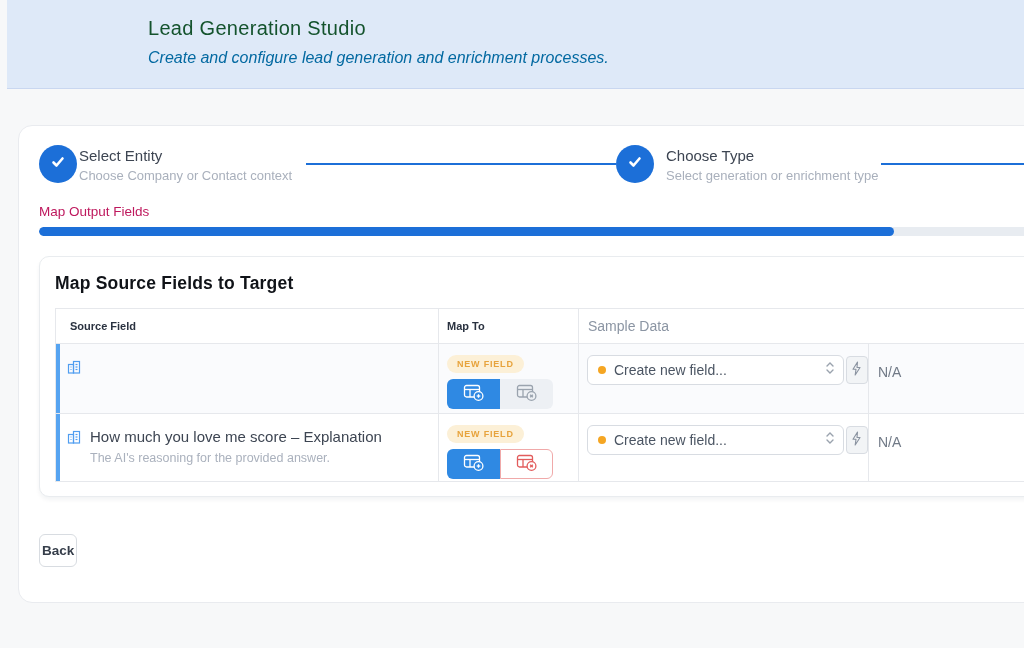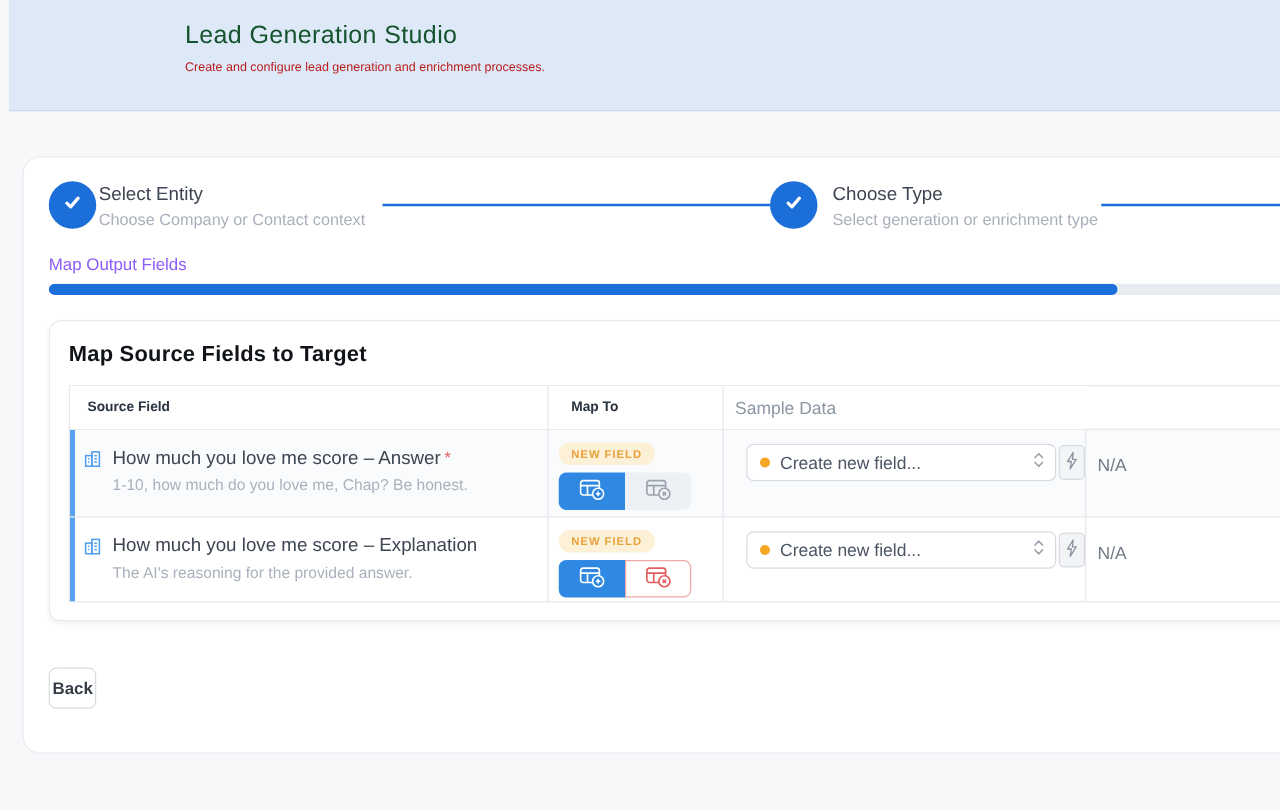--- a/index.html
+++ b/index.html
@@ -10,21 +10,21 @@
     background:#f7f8f9;
     color:#2a3240;
   }
   
   .app-header {
     position:absolute; left:7px; right:0; top:0; height:89px;
     background:#dee9f8; border-bottom:1px solid #c9d7f0;
     padding:17px 0 0 141px;
   }
   .app-title { font-size:20px; font-weight:400; color:#14532d; letter-spacing:0.3px; }
-  .app-subtitle { margin-top:9px; font-size:10px; color:#b91c1c; }
+  .app-subtitle { margin-top:9px; font-size:16px; color:#0369a1;font-style:italic; }
 
   
   .wizard-card {
     position:absolute; left:18px; top:125px; width:1310px; height:478px;
     background:#fff; border:1px solid #e9ebef; border-radius:14px;
   }
   
   .step-circle {
     position:absolute; width:38px; height:38px; border-radius:50%;
     background:#1c6fd8; display:flex; align-items:center; justify-content:center;
@@ -32,21 +32,21 @@
   .step-circle.c1 { left:20px; top:19px; }
   .step-circle.c2 { left:597px; top:19px; }
   .step-text { position:absolute; top:21px; }
   .step-text.t1 { left:60px; }
   .step-text.t2 { left:647px; }
   .step-title { font-size:15px; color:#3d4552; }
   .step-sub { margin-top:4px; font-size:13px; color:#a9b0bc; }
   .connector { position:absolute; height:2px; background:#1c6fd8; top:37px; }
   .connector.line1 { left:287px; width:310px; }
   .connector.line2 { left:862px; width:448px; }
-  .phase-label { position:absolute; left:20px; top:78px; font-size:13.5px; color:#8b5cf6; }
+  .phase-label { position:absolute; left:20px; top:78px; font-size:13.5px; color:#be185d; }
   .progress-track {
     position:absolute; left:20px; top:101px; width:1140px; height:9px;
     background:#e8ecf1; border-radius:5px; overflow:hidden;
   }
   .progress-fill { height:100%; background:#1c6fd8; border-radius:5px; }
 
   
   .mapping-card {
     position:absolute; left:20px; top:130px; width:1272px; height:241px;
     background:#fff; border:1px solid #e9ecef; border-radius:10px;
@@ -57,21 +57,21 @@
 
   .map-table { margin-top:14px; width:1240px; border:1px solid #e6e8ec; background:#fff; }
   .trow, .thead { display:grid; grid-template-columns:382px 140px 290px 426px; }
   .thead > div {
     height:34px; display:flex; align-items:center;
     font-size:11px; font-weight:700; color:#2a3240; background:#fff;
   }
   .thead > div.muted-head { font-weight:400; font-size:14px; color:#8b95a3; }
   .thead > div:nth-child(1) { padding-left:14px; }
   .cell-qa { padding-left:8px; border-left:1px solid #e6e8ec; }
-  .cell-map { padding-left:18px; border-left:1px solid #e6e8ec; }
+  .cell-map { padding-left:8px; border-left:1px solid #e6e8ec; }
   .cell-sample { padding-left:9px; border-left:1px solid #e6e8ec; }
   .trow { border-top:1px solid #e6e8ec; }
   .trow.alt { background:#fafbfd; }
   .trow > div:nth-child(1) { display:flex; align-items:flex-start; }
 
   .row-a { height:70px; } .row-b { height:68px; }
   .accent-bar { width:4px; align-self:stretch; background:#56a4f1; flex:0 0 4px; }
   .src-body { padding:14px 0 0 6px; display:flex; }
   .src-icon { margin-top:1px; color:#4f9df0; }
   .src-texts { margin-left:8px; }
@@ -177,24 +177,20 @@
               <svg width="16" height="16" viewBox="0 0 16 16" fill="none" stroke="currentColor" stroke-width="1.2">
                 <rect x="2.5" y="5.5" width="5" height="8.5"></rect>
                   <rect x="7.5" y="2.5" width="6" height="11.5"></rect>
                 <line x1="4.5" y1="8" x2="5.5" y2="8"></line>
                   <line x1="4.5" y1="10.5" x2="5.5" y2="10.5"></line>
                 <line x1="9.5" y1="5.5" x2="11.5" y2="5.5"></line>
                   <line x1="9.5" y1="8" x2="11.5" y2="8"></line>
                   <line x1="9.5" y1="10.5" x2="11.5" y2="10.5"></line>
               </svg>
             </span>
-            <div class="src-texts">
-              <div class="src-name"><span>How much you love me score – Answer</span><span class="req-mark">*</span></div>
-              <div class="src-desc">1-10, how much do you love me, Chap? Be honest.</div>
-            </div>
           </div>
         </div>
         <div class="cell-qa">
           <div class="qa-body">
             <span class="new-field-badge">NEW FIELD</span>
             <div class="qa-buttons">
               <button class="qa-btn add">
                 <span>
                   <svg width="22" height="19" viewBox="0 0 22 19" fill="none" stroke="currentColor" stroke-width="1.3">
                     <rect x="1.5" y="2.5" width="15" height="11.5" rx="2"></rect>

